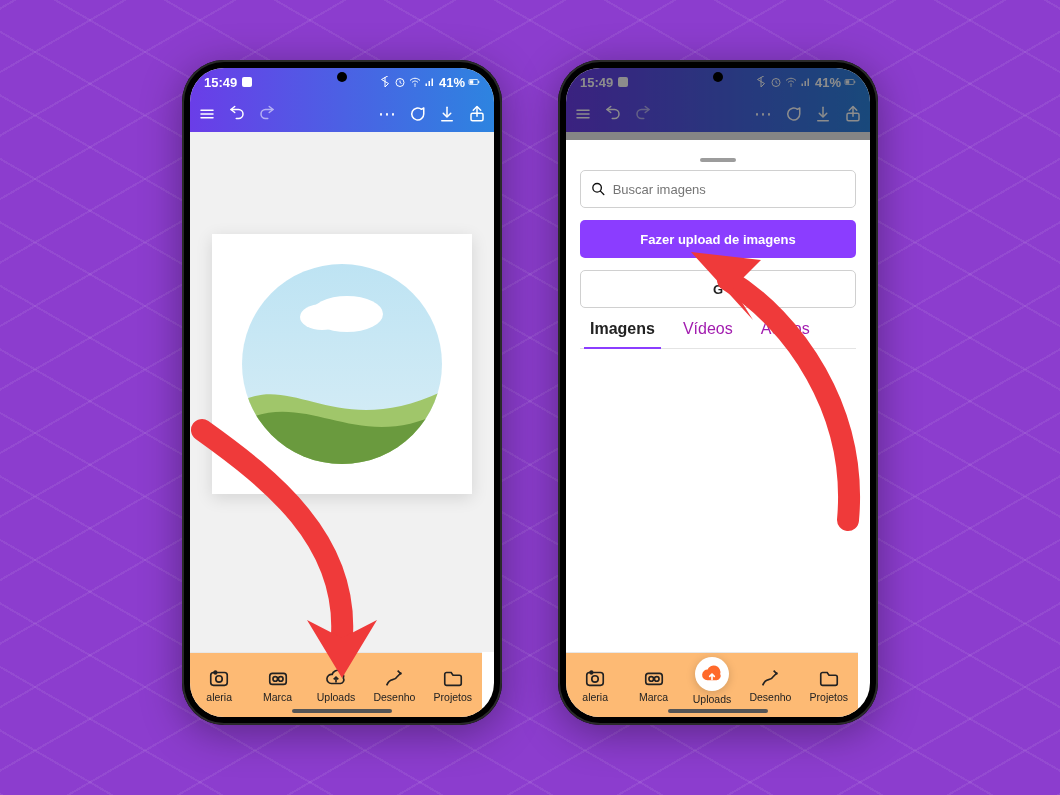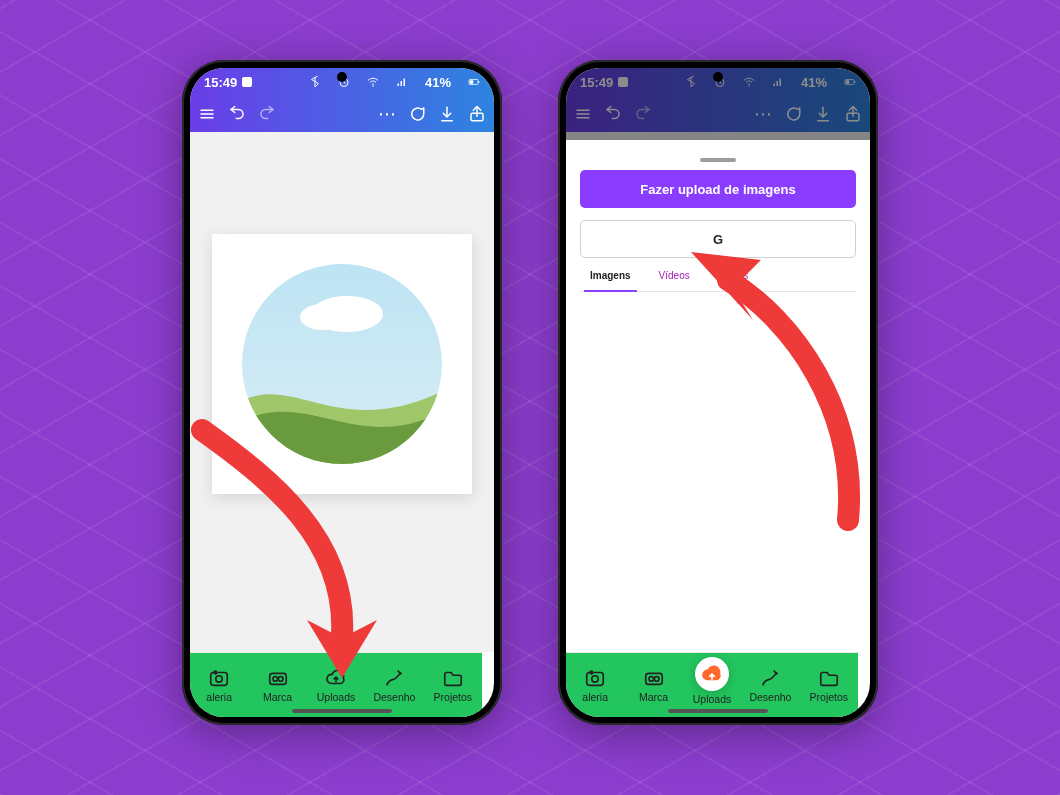--- a/index.html
+++ b/index.html
@@ -65,21 +65,21 @@
       background: linear-gradient(90deg, #6a3de8, #2d84e0);
       display: flex;
       align-items: center;
       justify-content: space-between;
       padding: 0 14px;
       font-size: 13px;
       font-weight: 600;
       color: #fff;
     }
     .status .sl { display: flex; align-items: center; gap: 4px; }
-    .status .sr { display: flex; align-items: center; gap: 17px; }
+    .status .sr { display: flex; align-items: center; gap: 3px; }
     .sticon { width: 12px; height: 12px; fill: #fff; }
     
     
     .toolbar {
       height: 36px;
       background: linear-gradient(90deg, #6a3de8, #2d84e0);
       display: flex;
       align-items: center;
       justify-content: space-between;
       padding: 0 8px;
@@ -171,21 +171,21 @@
       position: relative;
     }
     .tabs {
       display: flex;
       gap: 28px;
       padding: 6px 10px 0;
       border-bottom: 1px solid #e4e4e4;
     }
     .tab {
       padding-bottom: 10px;
-      font-size: 10px;
+      font-size: 16px;
       font-weight: 600;
       color: #222;
       cursor: pointer;
       position: relative;
     }
     .tab.dimmed { color: #a21caf; font-weight: 500; }
     .tab.active::after {
       content: '';
       position: absolute;
       left: -6px; right: -6px;
@@ -194,21 +194,21 @@
       background: #8b3dff;
     }
     
     
     .bottom {
       position: absolute;
       bottom: 0;
       left: 0;
       right: 12px;
       height: 65px;
-      background: #22c55e;
+      background: #fdba74;
       border-top: 1px solid #e8e8e8;
       display: flex;
       justify-content: space-around;
       align-items: center;
       padding-bottom: 0;
     }
     .nav { 
       display: flex; 
       flex-direction: column; 
       align-items: center; 
@@ -457,20 +457,27 @@
             <path d="M12 3v12"></path>
             <path d="M7 7l5-5 5 5"></path>
             <rect x="4" y="11" width="16" height="10" rx="2"></rect>
           </svg>
       </div>
     </div>
     <div class="dim"></div>
 
     <div class="sheet">
       <div class="handle"></div>
+      <div class="search">
+        <svg width="16" height="16" viewBox="0 0 24 24">
+            <circle cx="10" cy="10" r="7" stroke="#111" stroke-width="2.2" fill="none"></circle>
+            <line x1="15.5" y1="15.5" x2="21" y2="21" stroke="#111" stroke-width="2.2" stroke-linecap="round"></line>
+          </svg>
+        <input placeholder="Buscar imagens" style="">
+      </div>
       <button class="btn-primary">Fazer upload de imagens</button>
       <button class="btn-sec">G</button>
       <div class="tabs">
         <div class="tab active">Imagens</div>
         <div class="tab dimmed">Vídeos</div>
         <div class="tab dimmed">Áudios</div>
       </div>
     </div>
 
     <div class="bottom">

